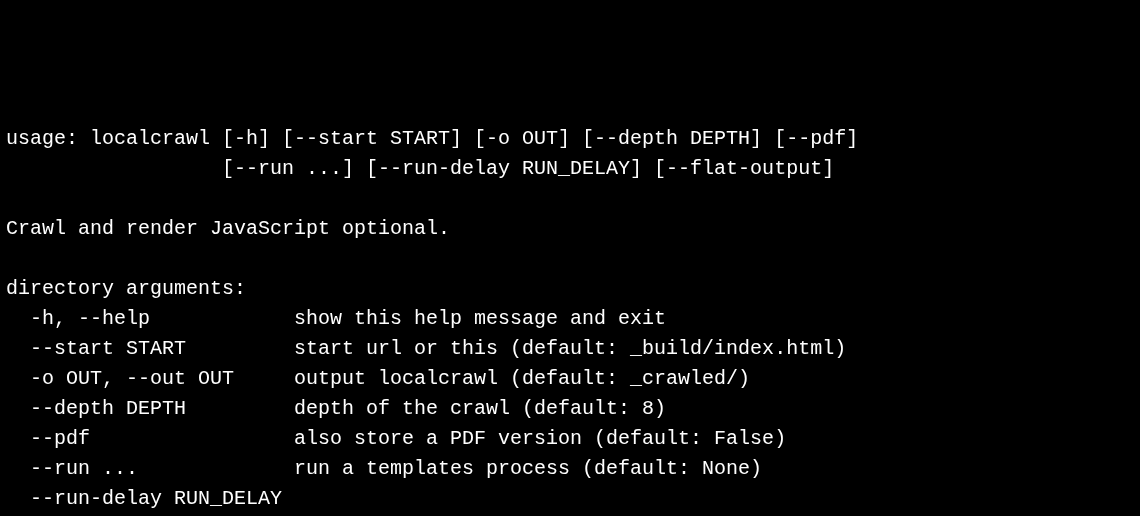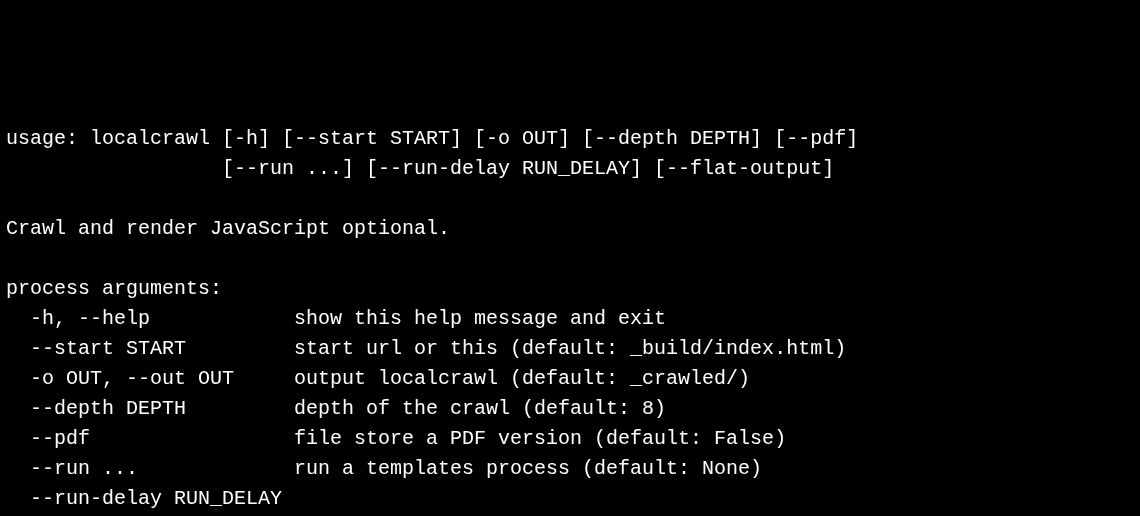--- a/index.html
+++ b/index.html
@@ -26,25 +26,25 @@
 </head>
 <body>
 
 
 
 <div class="terminal-output"><span>usage: localcrawl [-h] [--start START] [-o OUT] [--depth DEPTH] [--pdf]</span>
 <span>                  [--run ...] [--run-delay RUN_DELAY] [--flat-output]</span>
 <span></span>
 <span>Crawl and render JavaScript optional.</span>
 <span></span>
-<span>process arguments:</span>
+<span>directory arguments:</span>
 <span>  -h, --help            show this help message and exit</span>
 <span>  --start START         start url or this (default: _build/index.html)</span>
 <span>  -o OUT, --out OUT     output localcrawl (default: _crawled/)</span>
 <span>  --depth DEPTH         depth of the crawl (default: 8)</span>
-<span>  --pdf                 file store a PDF version (default: False)</span>
+<span>  --pdf                 also store a PDF version (default: False)</span>
 <span>  --run ...             run a templates process (default: None)</span>
 <span>  --run-delay RUN_DELAY</span>
 
 </div>
 
 
 
 
 </body></html>

